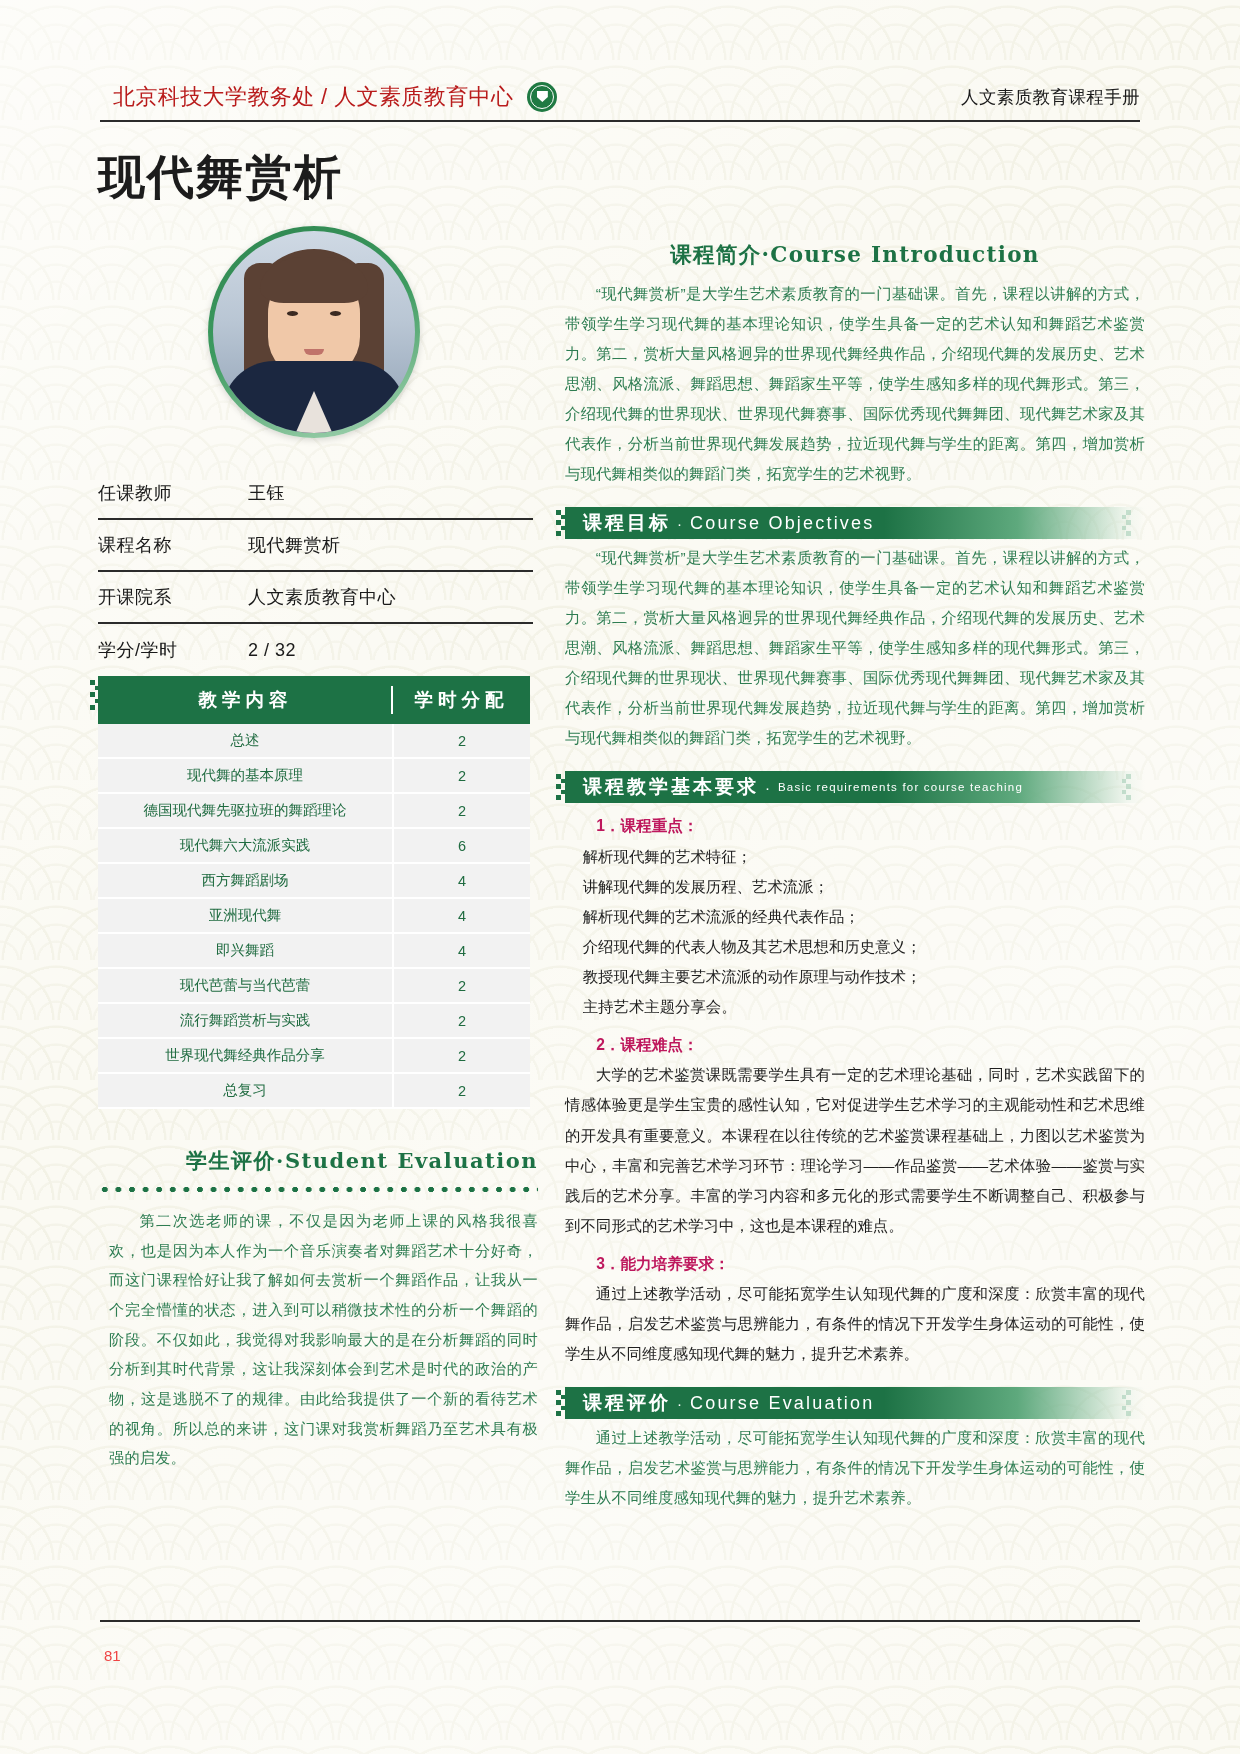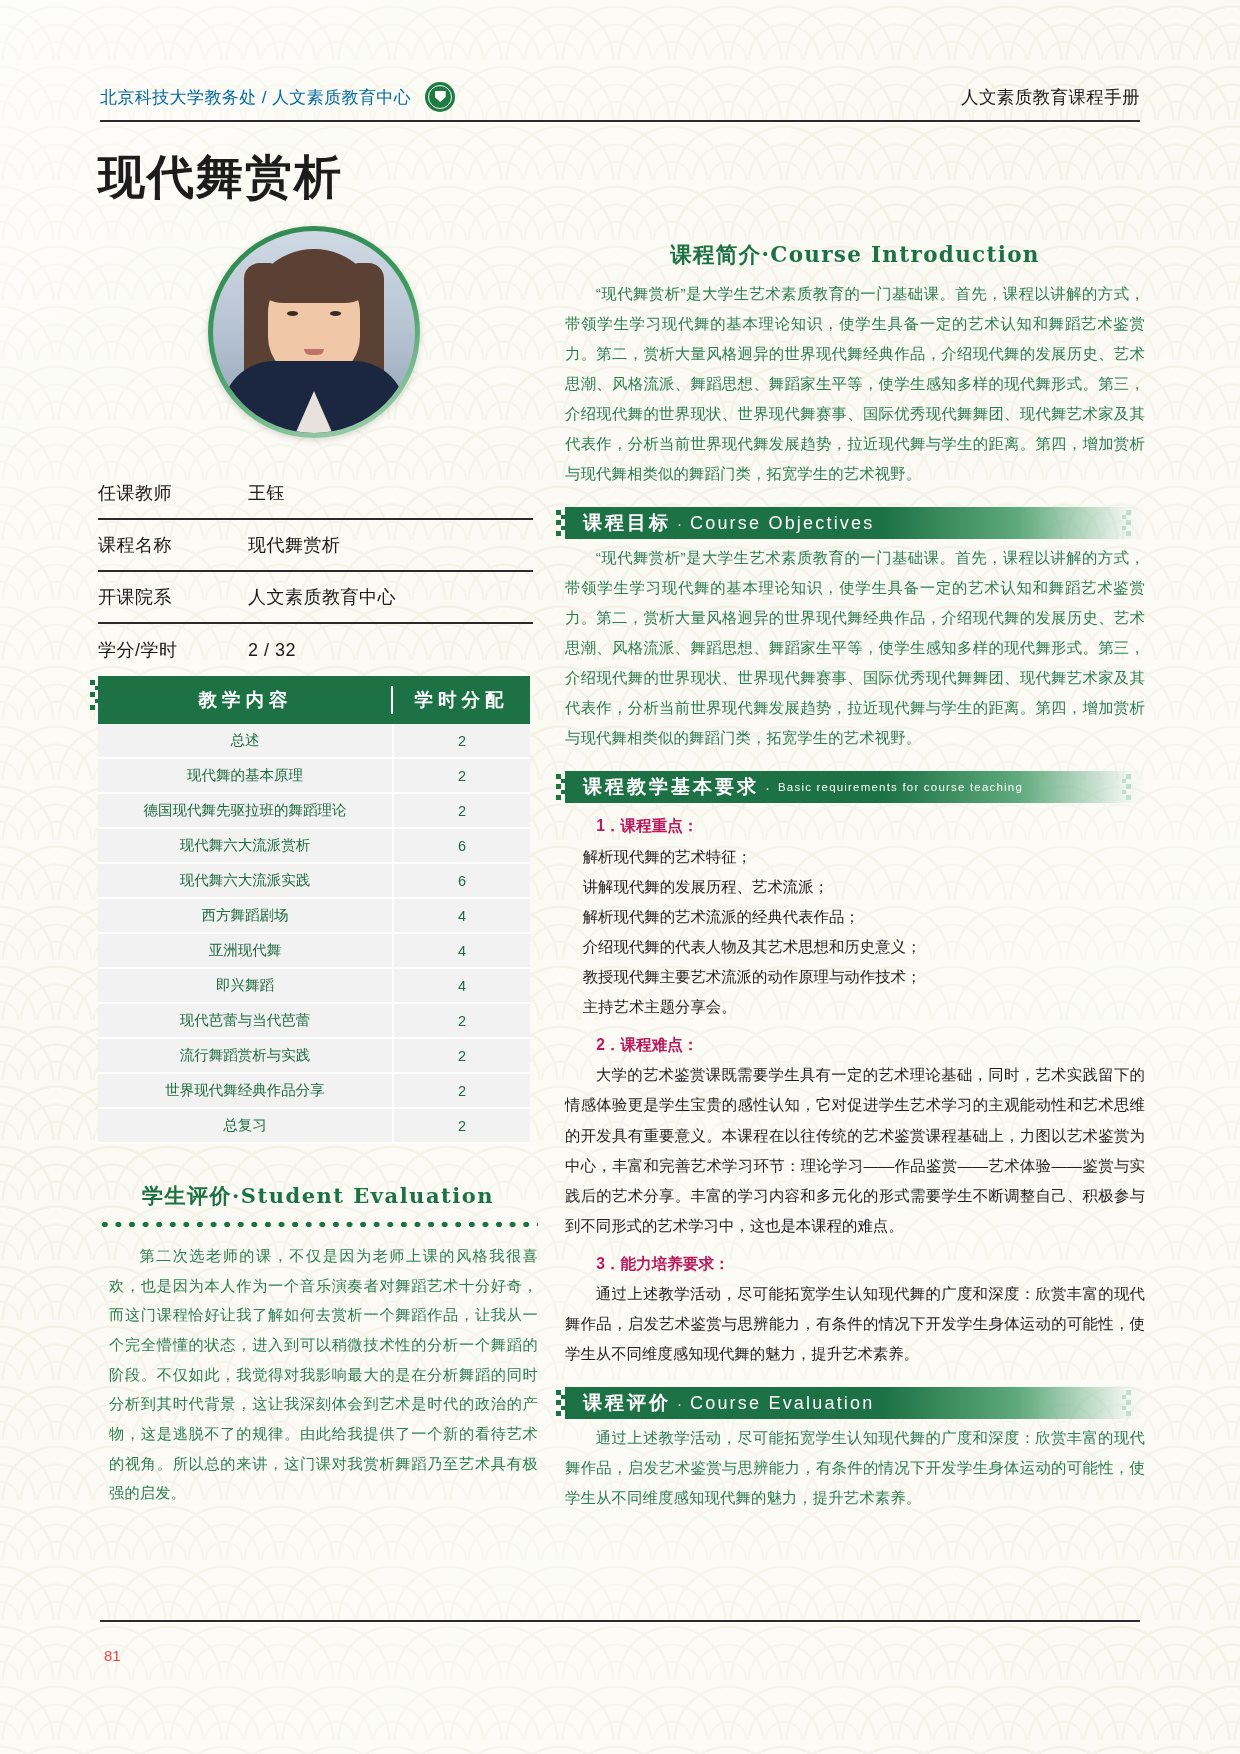--- a/index.html
+++ b/index.html
@@ -56,24 +56,25 @@
     display: flex;
     align-items: center;
     justify-content: space-between;
   }
   .header-left {
     display: flex;
     align-items: center;
     gap: 14px;
   }
   .header-text {
-    font-size: 17px;
-    color: #0369a1;
+    font-size: 22px;
+    color: #b91c1c;
     letter-spacing: 0.4px;
     white-space: nowrap;
+    margin-left: 13px;
   }
   .logo {
     width: 30px; height: 30px;
     border-radius: 50%;
     background: #1f7a43;
     position: relative;
     display: inline-block;
     flex: none;
   }
   .logo::before {
@@ -272,21 +273,21 @@
   
   .stu-eval {
     margin-top: 38px;
     width: 440px;
   }
   .stu-eval-title {
     font-family: "DejaVu Serif", "Liberation Serif", serif;
     font-size: 21px;
     font-weight: bold;
     color: #1d7245;
-    text-align: center;
+    text-align: right;
     letter-spacing: 1.5px;
   }
   .dotted {
     margin: 11px 0 0 0;
     height: 7px;
     background-image: radial-gradient(circle, #1d7245 2.6px, transparent 3px);
     background-size: 13.6px 7px;
     background-repeat: repeat-x;
   }
   .stu-eval-body {
@@ -495,24 +496,20 @@
           </tr>
           <tr>
             <td>现代舞的基本原理</td>
             <td class="hrs">2</td>
           </tr>
           <tr>
             <td>德国现代舞先驱拉班的舞蹈理论</td>
             <td class="hrs">2</td>
           </tr>
           <tr>
-            <td>现代舞六大流派赏析</td>
-            <td class="hrs">6</td>
-          </tr>
-          <tr>
             <td>现代舞六大流派实践</td>
             <td class="hrs">6</td>
           </tr>
           <tr>
             <td>西方舞蹈剧场</td>
             <td class="hrs">4</td>
           </tr>
           <tr>
             <td>亚洲现代舞</td>
             <td class="hrs">4</td>

